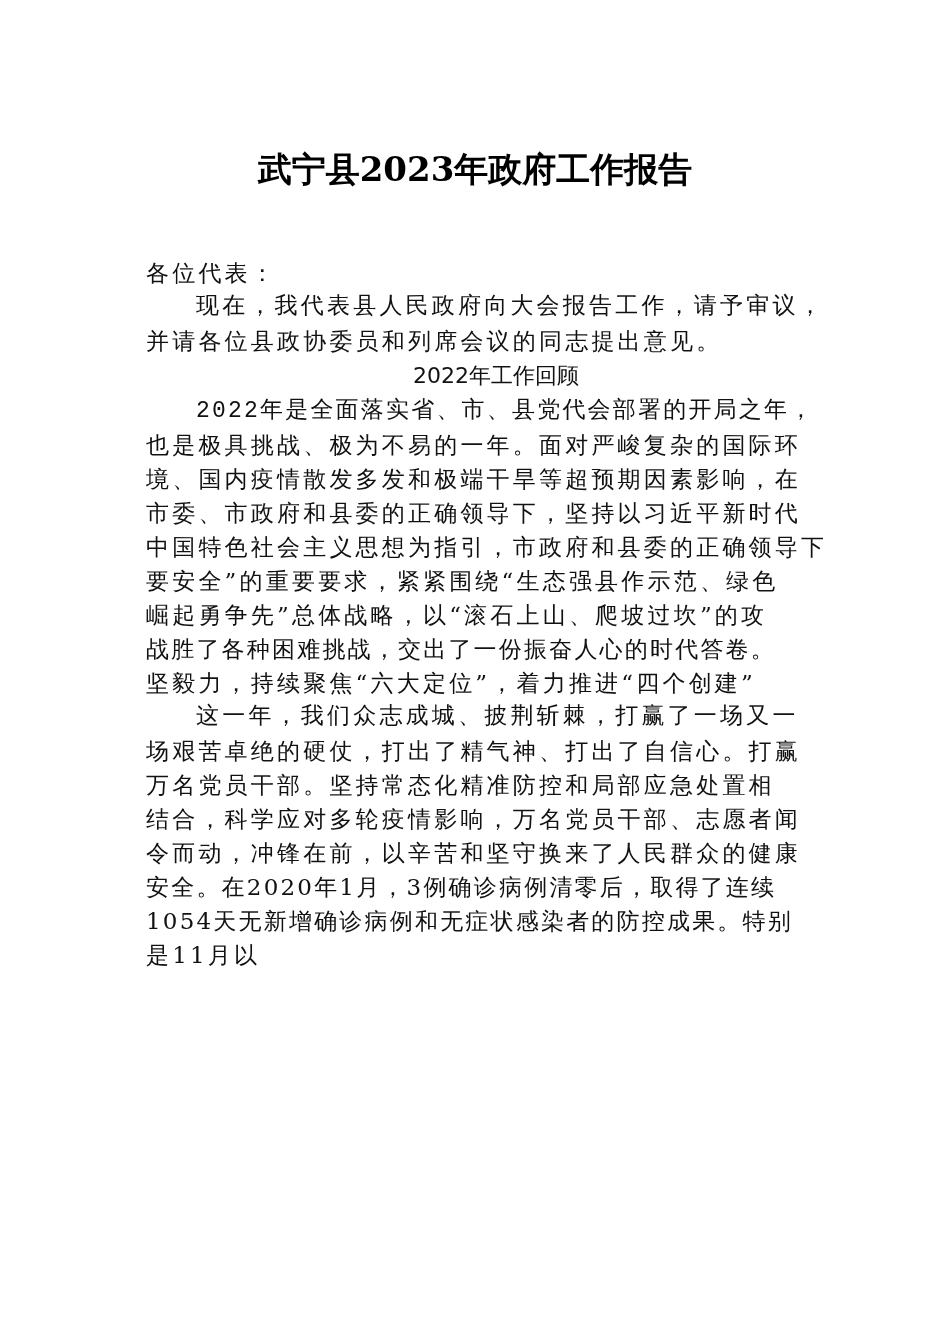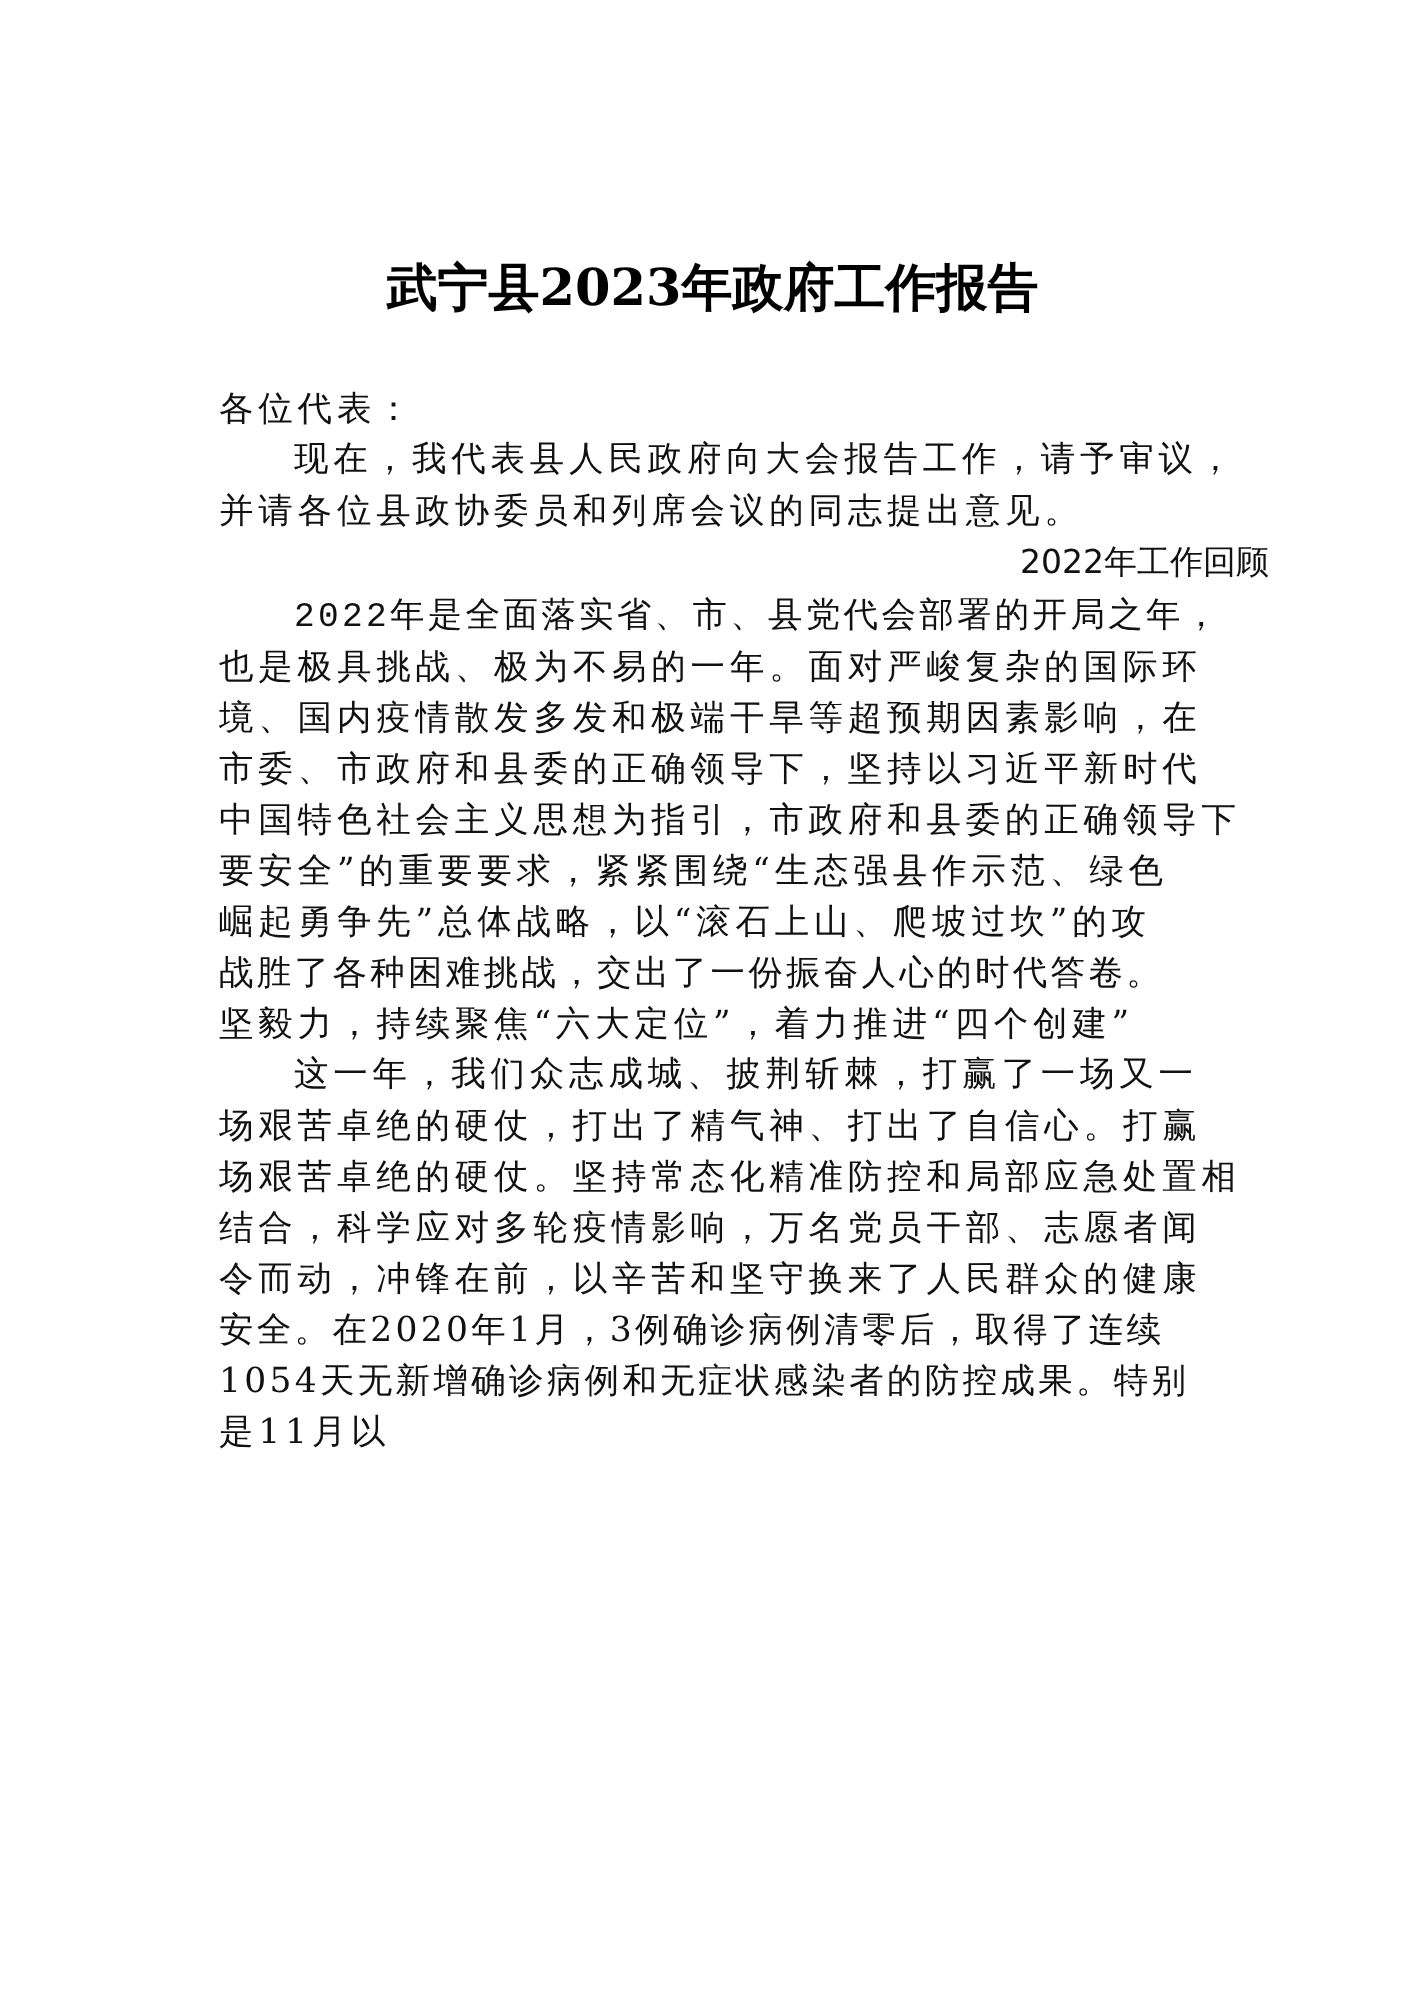--- a/index.html
+++ b/index.html
@@ -20,21 +20,21 @@
       left: 0;
       top: 0;
       width: 950px;
       height: 1344px;
       background: #ffffff;
     }
     .title {
       position: absolute;
       left: 0;
       width: 950px;
-      top: 168px;
+      top: 145px;
       text-align: center;
       font-family: "DejaVu Serif", "Liberation Serif", serif;
       font-weight: bold;
       font-size: 34px;
       line-height: 48px;
       letter-spacing: 0px;
       color: #000000;
     }
     .body-text {
       position: absolute;
@@ -52,21 +52,21 @@
     }
     .line.indent {
       padding-left: 50px;
       font-family: Liberation Mono, monospace;
     }
     .line.tight {
       letter-spacing: 2.2px;
     }
     .heading {
       display: block;
-      text-align: right;
+      text-align: center;
       height: 36px;
       line-height: 36px;
       font-family: "DejaVu Sans", "Liberation Sans", sans-serif;
       font-size: 22px;
       letter-spacing: 0px;
       width: 700px;
       margin-left: 0px;
     }
   </style>
 </head>
@@ -88,20 +88,20 @@
     <span class="line">境、国内疫情散发多发和极端干旱等超预期因素影响，在</span>
     <span class="line">市委、市政府和县委的正确领导下，坚持以习近平新时代</span>
     <span class="line">中国特色社会主义思想为指引，市政府和县委的正确领导下</span>
     <span class="line">要安全”的重要要求，紧紧围绕“生态强县作示范、绿色</span>
     <span class="line">崛起勇争先”总体战略，以“滚石上山、爬坡过坎”的攻</span>
     <span class="line tight">战胜了各种困难挑战，交出了一份振奋人心的时代答卷。</span>
     <span class="line">坚毅力，持续聚焦“六大定位”，着力推进“四个创建”</span>
 
     <span class="line indent">这一年，我们众志成城、披荆斩棘，打赢了一场又一</span>
     <span class="line">场艰苦卓绝的硬仗，打出了精气神、打出了自信心。打赢</span>
-    <span class="line">场艰苦卓绝的硬仗。坚持常态化精准防控和局部应急处置相</span>
+    <span class="line">万名党员干部。坚持常态化精准防控和局部应急处置相</span>
     <span class="line">结合，科学应对多轮疫情影响，万名党员干部、志愿者闻</span>
     <span class="line">令而动，冲锋在前，以辛苦和坚守换来了人民群众的健康</span>
     <span class="line tight">安全。在2020年1月，3例确诊病例清零后，取得了连续</span>
     <span class="line tight">1054天无新增确诊病例和无症状感染者的防控成果。特别</span>
     <span class="line">是11月以</span>
   </div>
 </div>
 
 </body></html>

